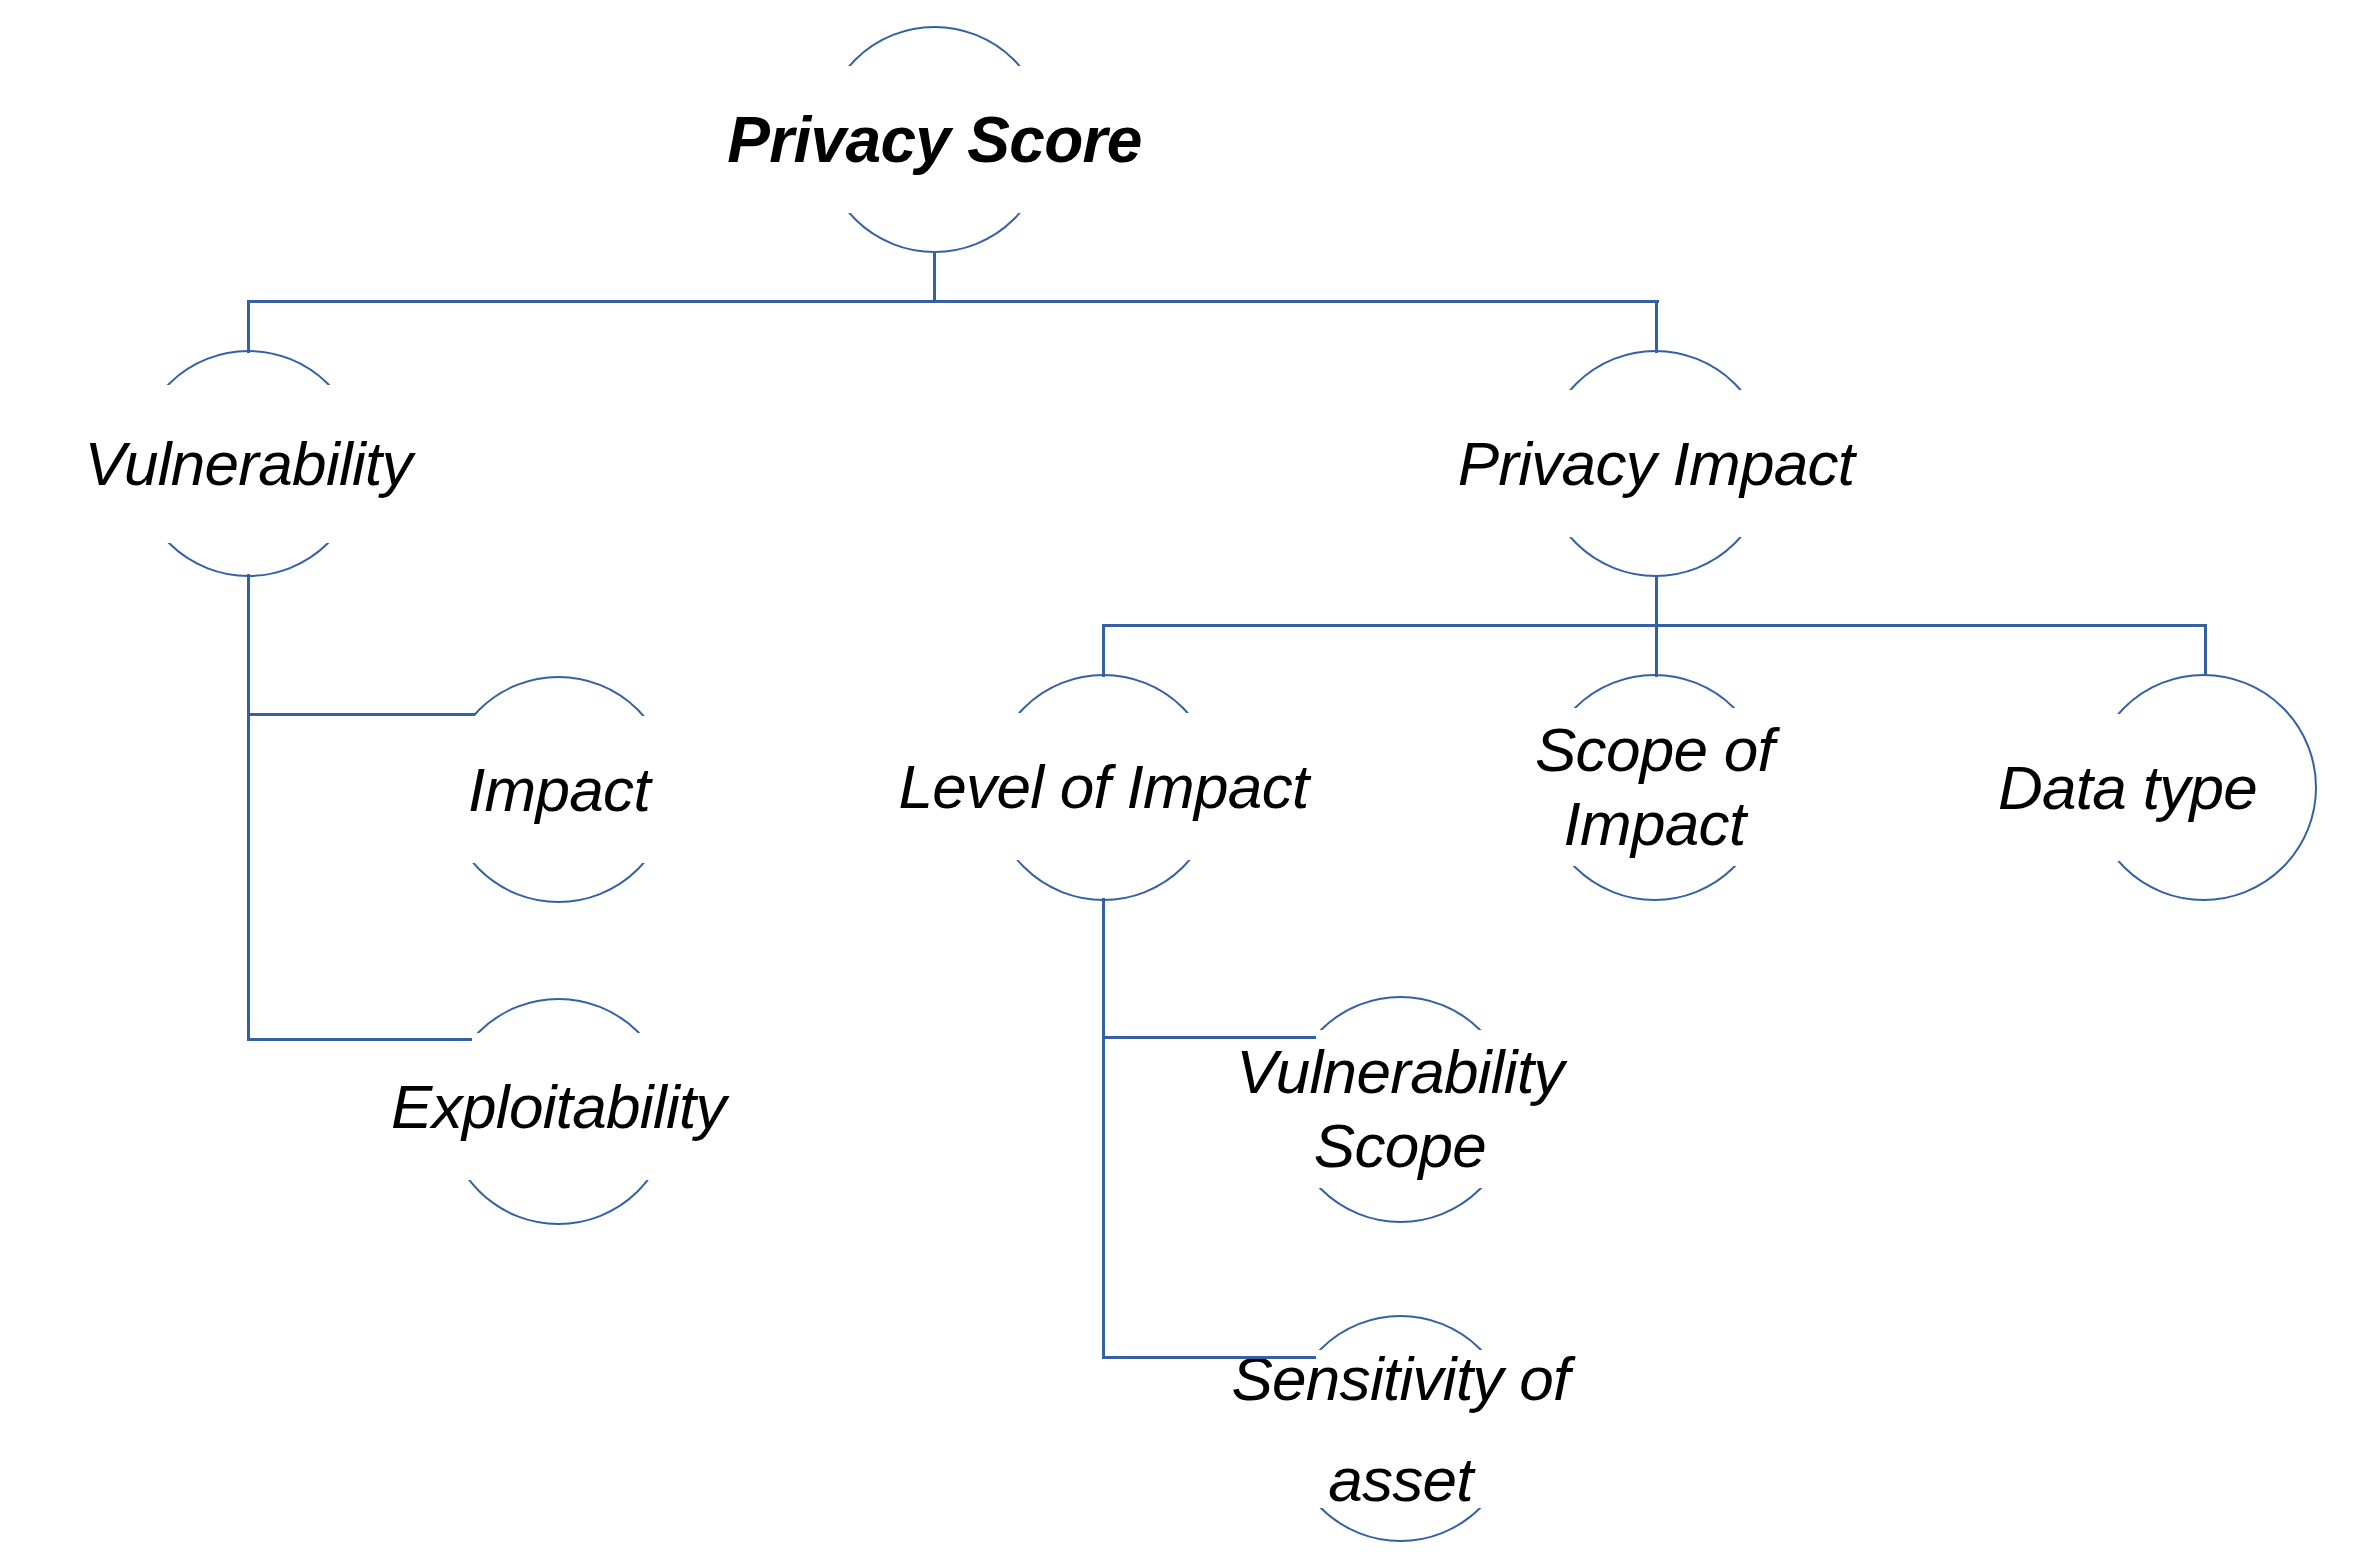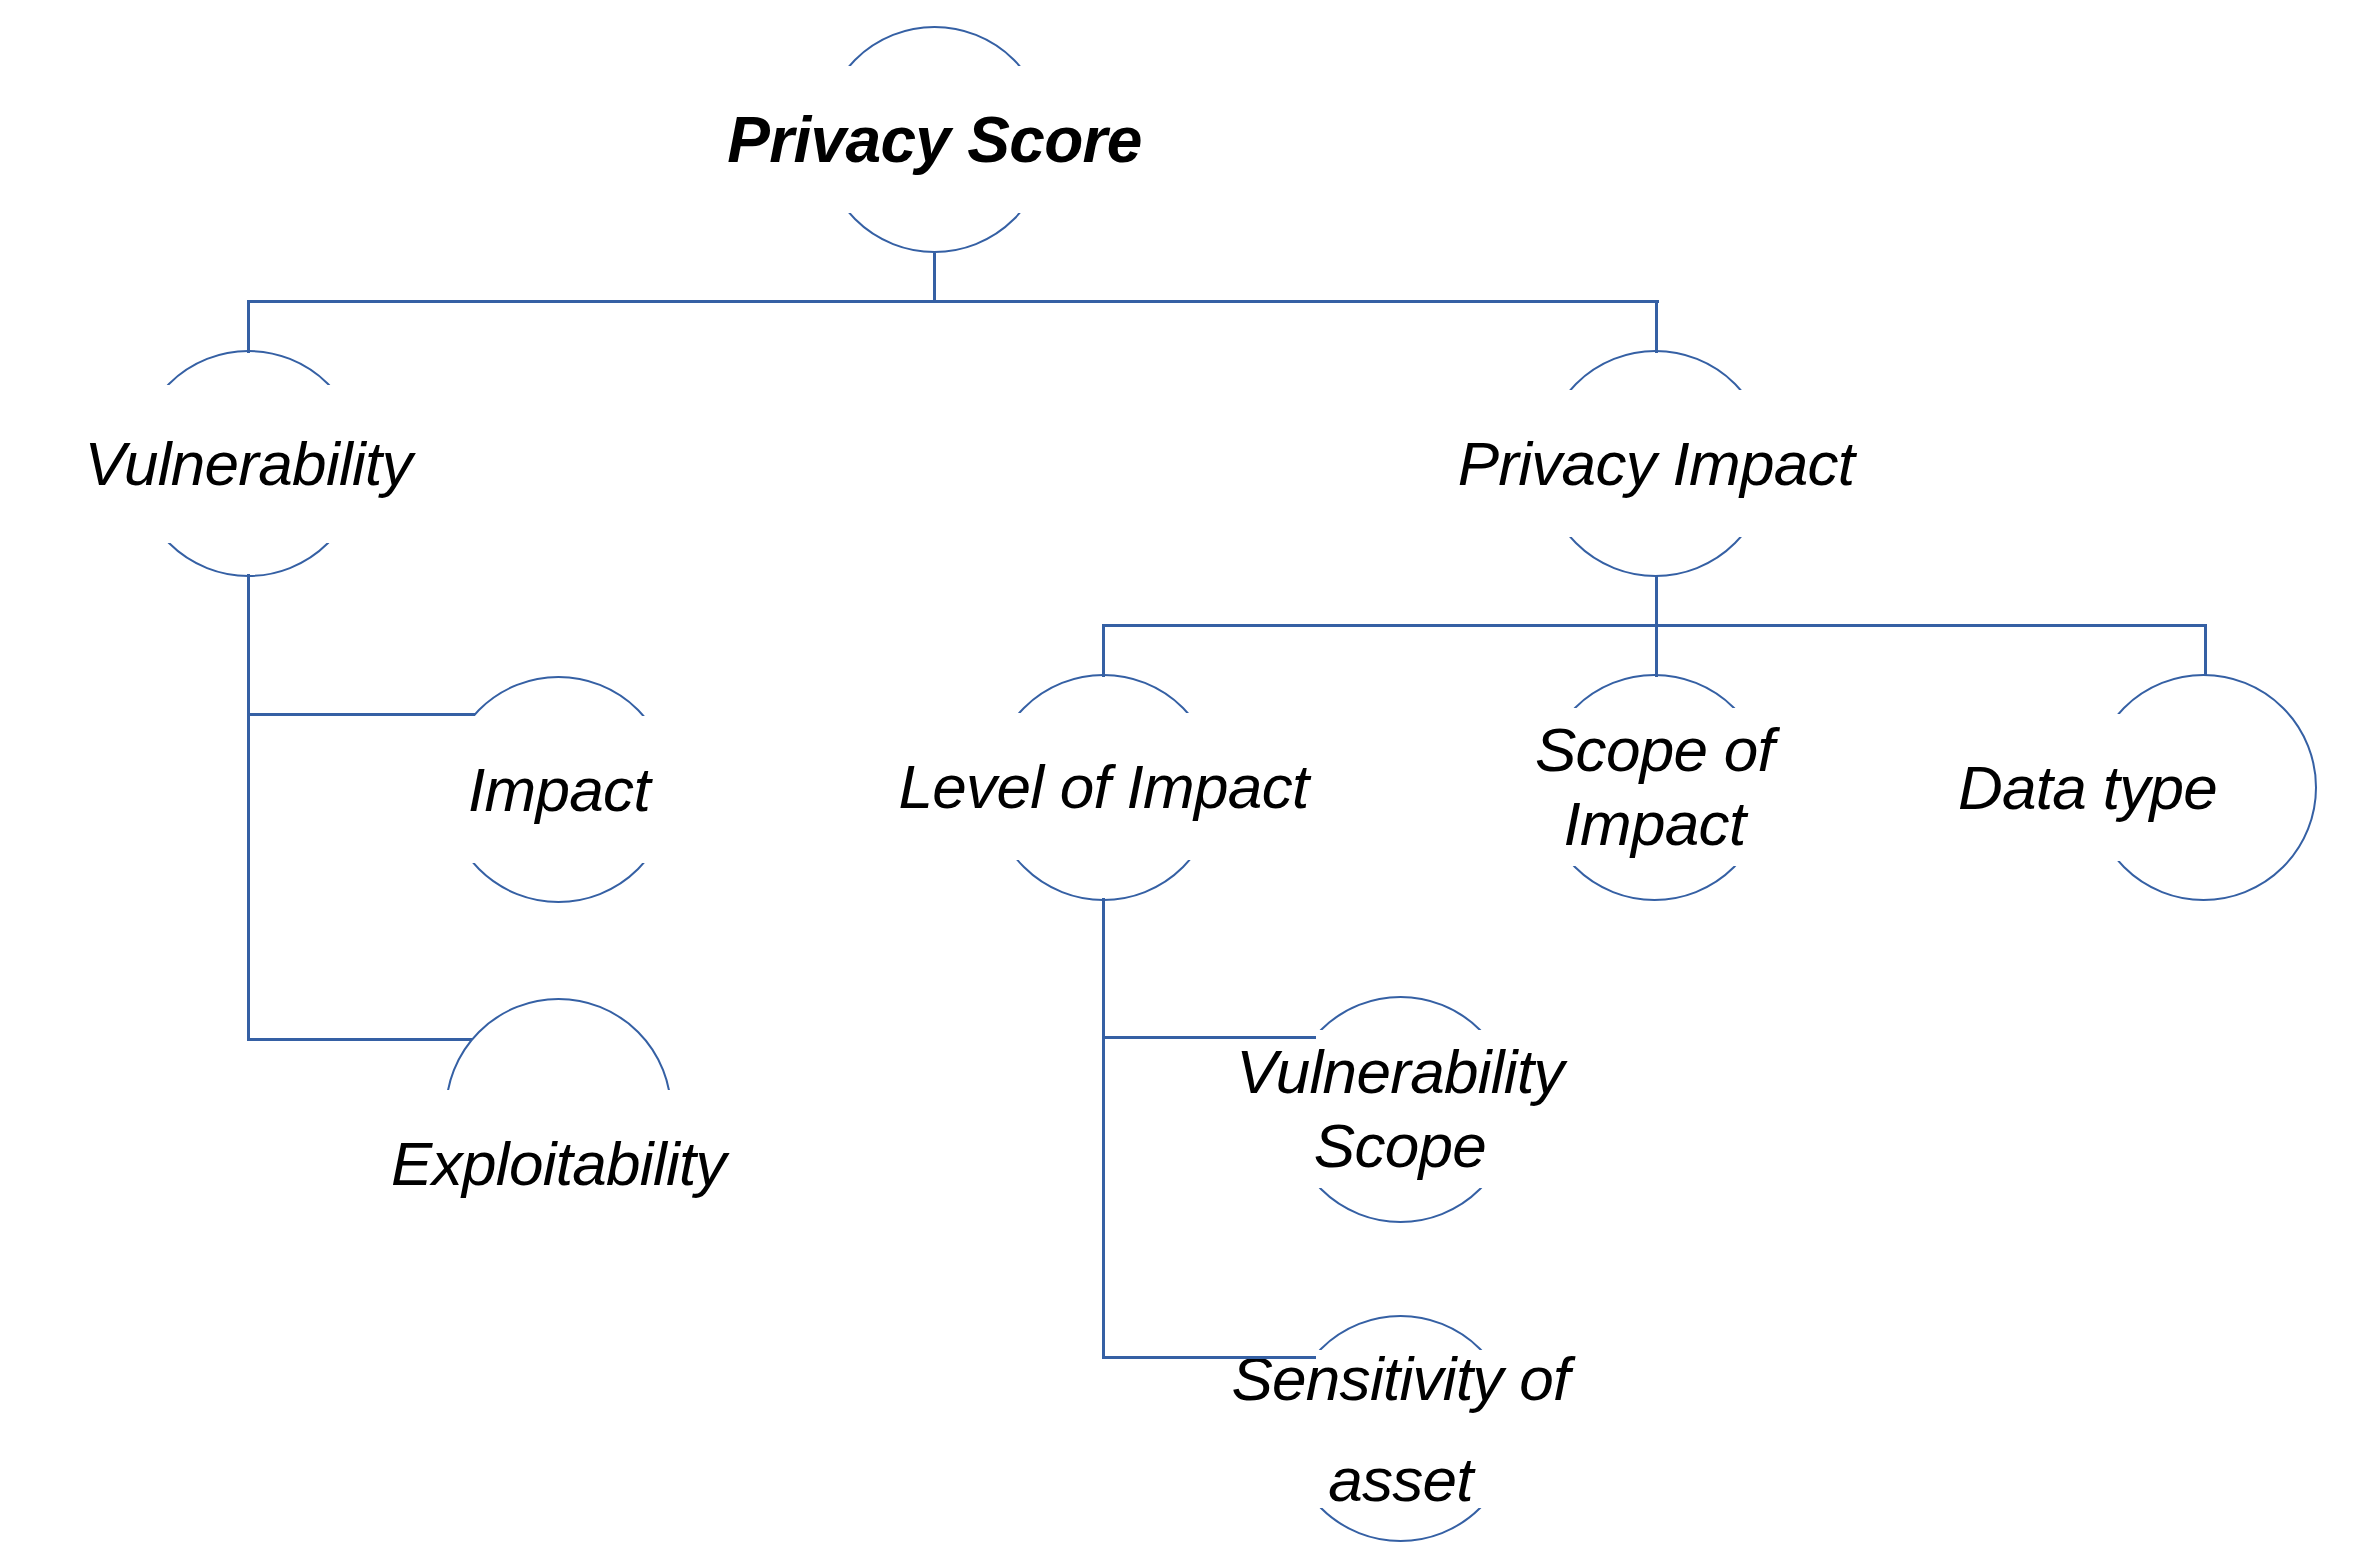--- a/index.html
+++ b/index.html
@@ -77,34 +77,34 @@
   </div>
 
   <div class="band" style="left:1435px; top:390px; width:442px; height:147px;">
     <span>Privacy Impact</span>
   </div>
 
   <div class="band" style="left:441px; top:716px; width:236px; height:147px;">
     <span>Impact</span>
   </div>
 
-  <div class="band" style="left:367px; top:1090px; width:383px; height:147px;">
+  <div class="band" style="left:367px; top:1033px; width:383px; height:147px;">
     <span>Exploitability</span>
   </div>
 
   <div class="band" style="left:875px; top:713px; width:457px; height:147px;">
     <span>Level of Impact</span>
   </div>
 
   <div class="band" style="left:1507px; top:708px; width:295px; height:158px;">
     <span>Scope of</span>
     <span>Impact</span>
   </div>
 
-  <div class="band" style="left:1940px; top:714px; width:295px; height:147px;">
+  <div class="band" style="left:1980px; top:714px; width:295px; height:147px;">
     <span>Data type</span>
   </div>
 
   <div class="band" style="left:1216px; top:1030px; width:368px; height:158px;">
     <span>Vulnerability</span>
     <span>Scope</span>
   </div>
 
   <div class="band" style="left:1209px; top:1350px; width:383px; height:158px;gap:27px;">
     <span>Sensitivity of</span>

